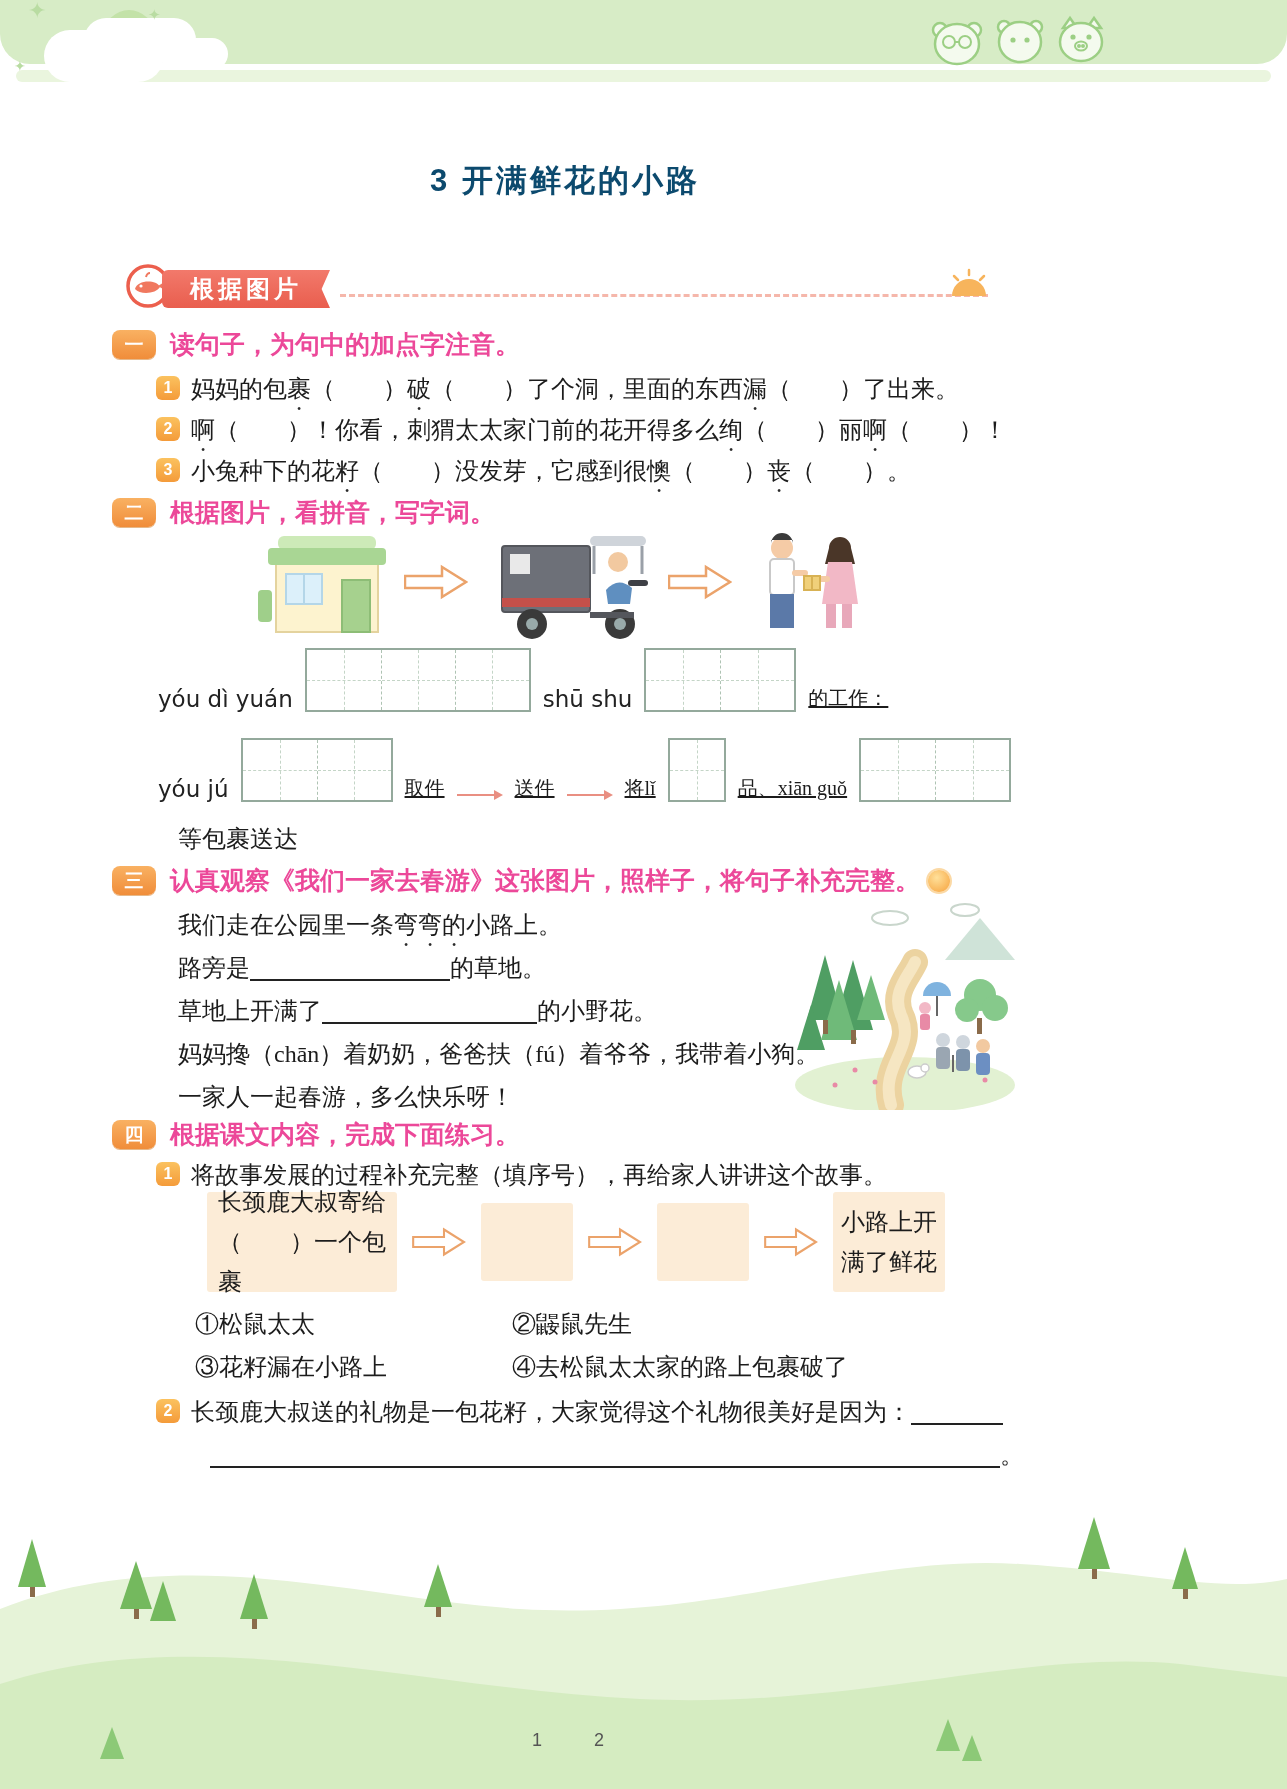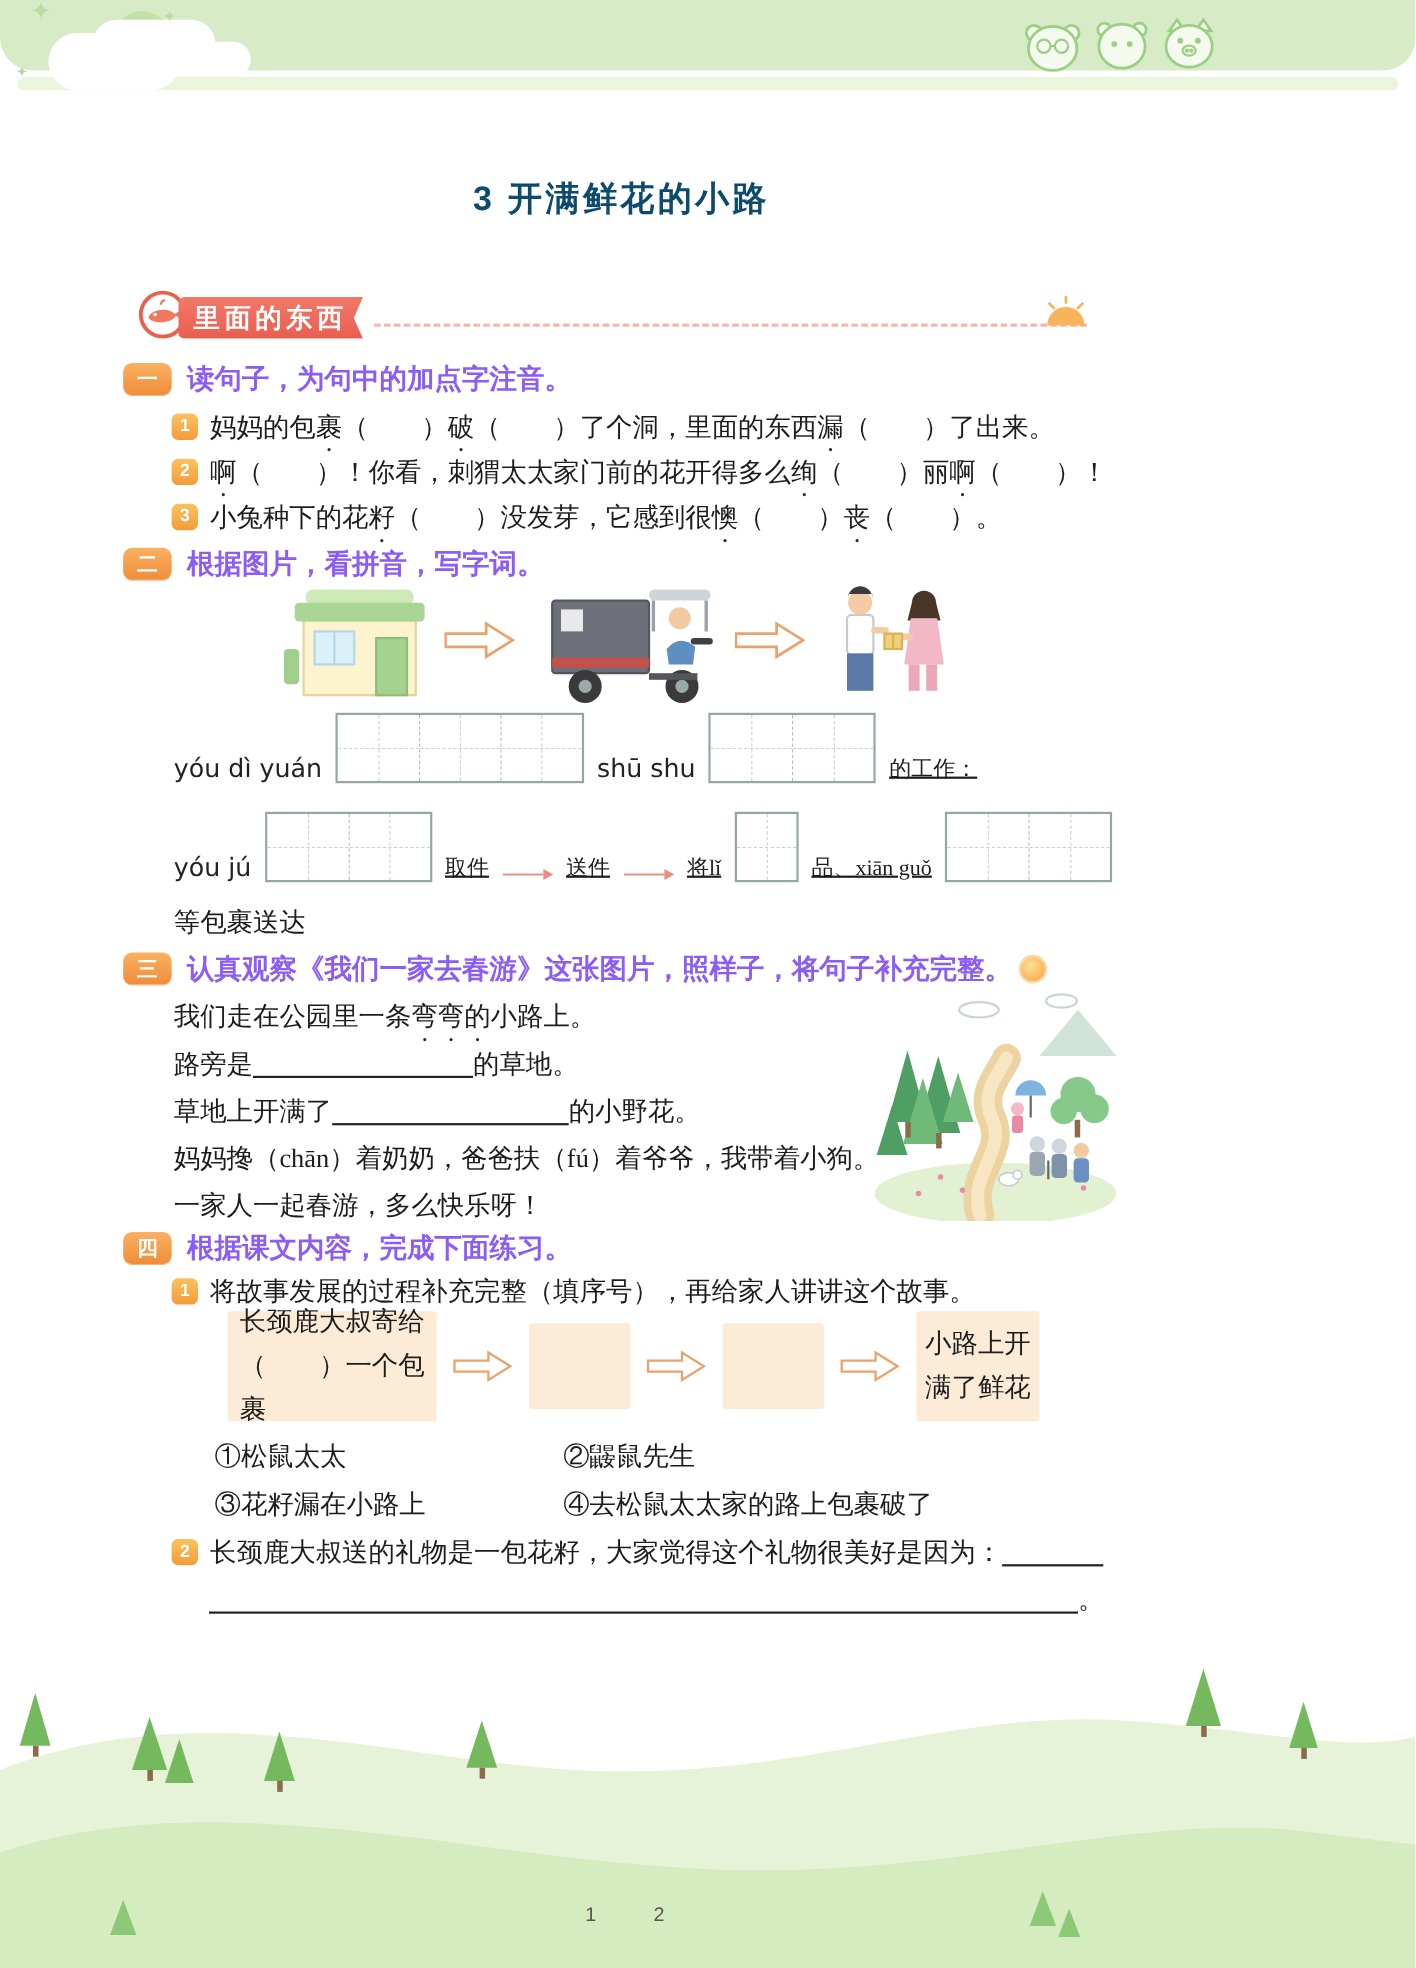--- a/index.html
+++ b/index.html
@@ -33,21 +33,21 @@
             clip-path:polygon(0 0,100% 0,95% 50%,100% 100%,0 100%); border-radius:6px 0 0 6px; }
   .divider { position:absolute; top:294px; left:340px; width:648px; border-top:3px dashed #f5b7ab; }
   .sunline { position:absolute; top:268px; left:938px; }
 
   
   .sec-head { position:absolute; left:112px; display:flex; align-items:center; gap:14px; }
   .sec-badge { width:44px; height:29px; background:linear-gradient(#f9b162,#f08d3a);
                border-radius:8px; color:#fff; font-family:"Liberation Sans",sans-serif;
                font-weight:bold; font-size:19px; display:flex; align-items:center; justify-content:center;
                box-shadow:0 1px 0 #e6b98a; }
-  .sec-title { font-family:"Liberation Sans",sans-serif; font-weight:bold; font-size:25px; color:#8b5cf6; }
+  .sec-title { font-family:"Liberation Sans",sans-serif; font-weight:bold; font-size:25px; color:#ec4899; }
   .bulb { display:inline-block; width:22px; height:22px; margin-left:8px; border-radius:50%;
           background:radial-gradient(circle at 40% 35%, #ffe09a, #f6a23c);
           box-shadow:0 0 0 2px #fbd9a5; vertical-align:-3px; }
 
   .q-item { position:absolute; left:156px; display:flex; align-items:flex-start; gap:11px;
             font-size:24px; }
   .item-badge { flex:none; width:24px; height:24px; margin-top:4px;
                 background:linear-gradient(#fbc25f,#f49b3a); border-radius:6px; color:#fff;
                 font-family:"Liberation Sans",sans-serif; font-weight:bold; font-size:16px;
                 display:flex; align-items:center; justify-content:center; }
@@ -55,21 +55,21 @@
 
   .dot { -webkit-text-emphasis:filled dot #2a2a2a; text-emphasis:filled dot #2a2a2a;
          -webkit-text-emphasis-position:under left; text-emphasis-position:under left; }
   .blank { display:inline-block; border-bottom:2px solid #222; height:1.05em; vertical-align:-0.2em; }
 
   
   .pic { position:absolute; }
   .prow { position:absolute; left:158px; display:flex; align-items:flex-end; gap:12px; font-size:24px; }
   .pinyin { font-family:"DejaVu Sans",sans-serif; font-size:23px; color:#222; }
   .cn { font-size:20px;text-decoration:underline; }
-  .cnline { position:absolute; font-size:24px; line-height:34px; }
+  .cnline { position:absolute; font-size:24px; line-height:34px;margin-left:20px; }
   .wgrid { display:flex; border:2px solid #94a99c; background:#fff; }
   .wgrid .cell { width:74px; height:60px; position:relative; }
   .wgrid .cell + .cell { border-left:1.5px dashed #aec3b3; }
   .wgrid .cell::before { content:""; position:absolute; left:0; right:0; top:50%; border-top:1.5px dashed #c4d5c7; }
   .wgrid .cell::after  { content:""; position:absolute; top:0; bottom:0; left:50%; border-left:1.5px dashed #c4d5c7; }
   .wgrid.small .cell { width:54px; }
   .arrow-sm { flex:none; }
 
   
   .flow { position:absolute; top:1192px; left:195px; display:flex; align-items:center; gap:14px;margin-left:12px; }
@@ -127,21 +127,21 @@
 
   <div class="whale">
     <svg width="44" height="44" viewBox="0 0 44 44">
       <circle cx="22" cy="22" r="20" fill="#fff" stroke="#ec5f4d" stroke-width="3.5"></circle>
       <path d="M9,25 C11,16 30,15 34,23 C30,30 14,31 9,25 Z" fill="#f0785f"></path>
       <path d="M32,22 l8,-5 -3,8 z" fill="#f0785f"></path>
       <circle cx="15" cy="22" r="1.6" fill="#fff"></circle>
       <path d="M20,13 q1,-4 4,-4" stroke="#f0785f" stroke-width="2" fill="none"></path>
     </svg>
   </div>
-  <div class="ribbon">里面的东西</div>
+  <div class="ribbon">根据图片</div>
   <div class="divider"></div>
   <svg class="sunline" width="60" height="30" viewBox="0 0 60 30">
     <path d="M14,28 A17,17 0 0 1 48,28 Z" fill="#f7b45c"></path>
     <g stroke="#f7b45c" stroke-width="2.5" stroke-linecap="round">
       <line x1="31" y1="2" x2="31" y2="7"></line>
         <line x1="16" y1="8" x2="20" y2="12"></line>
         <line x1="46" y1="8" x2="42" y2="12"></line>
     </g>
   </svg>
 

